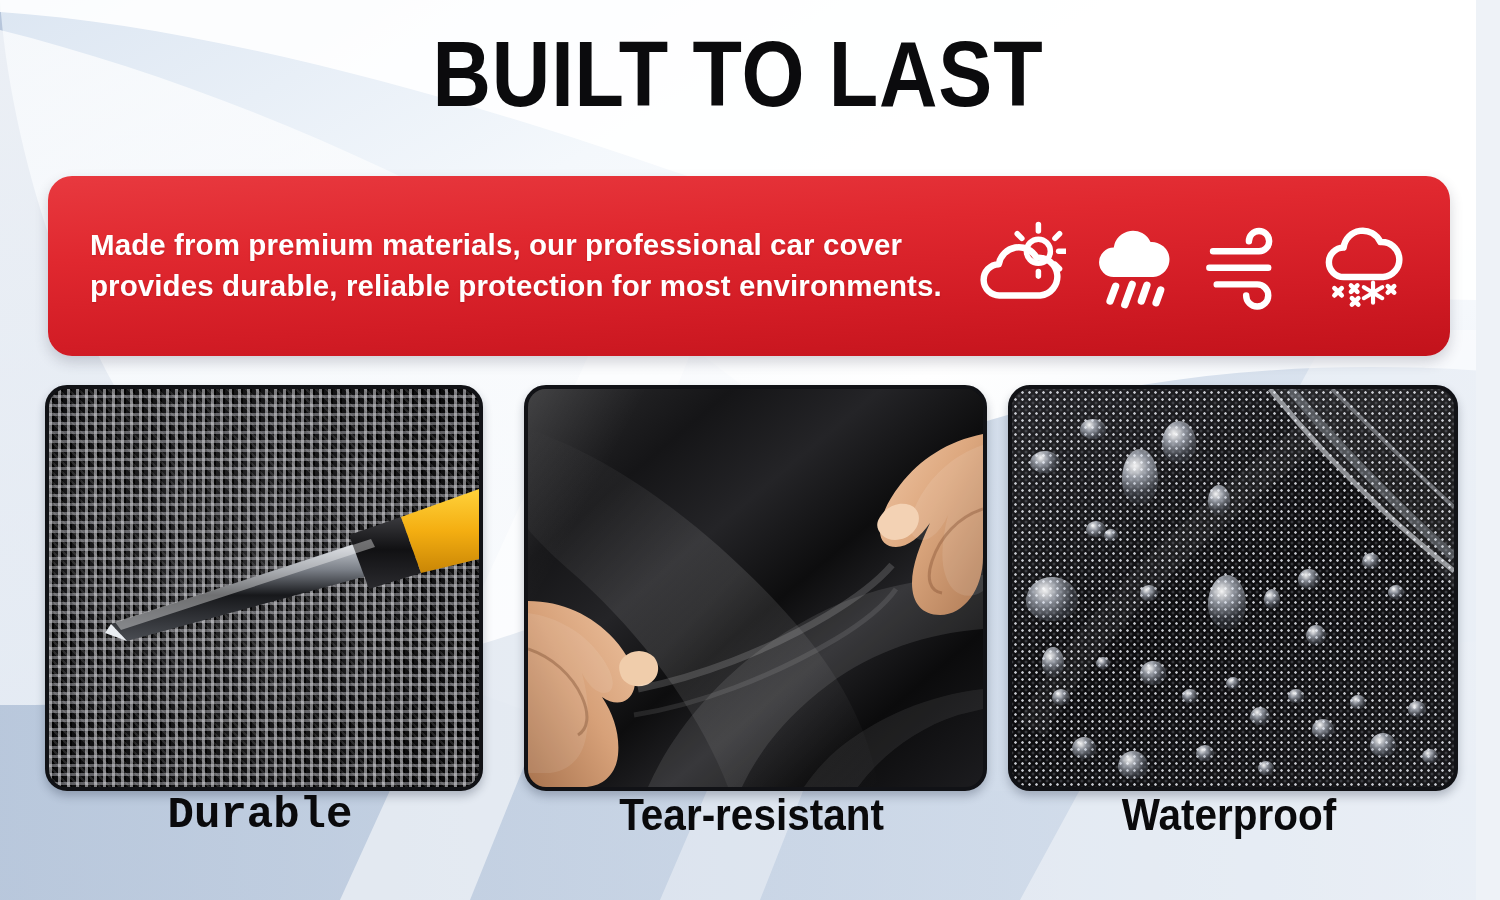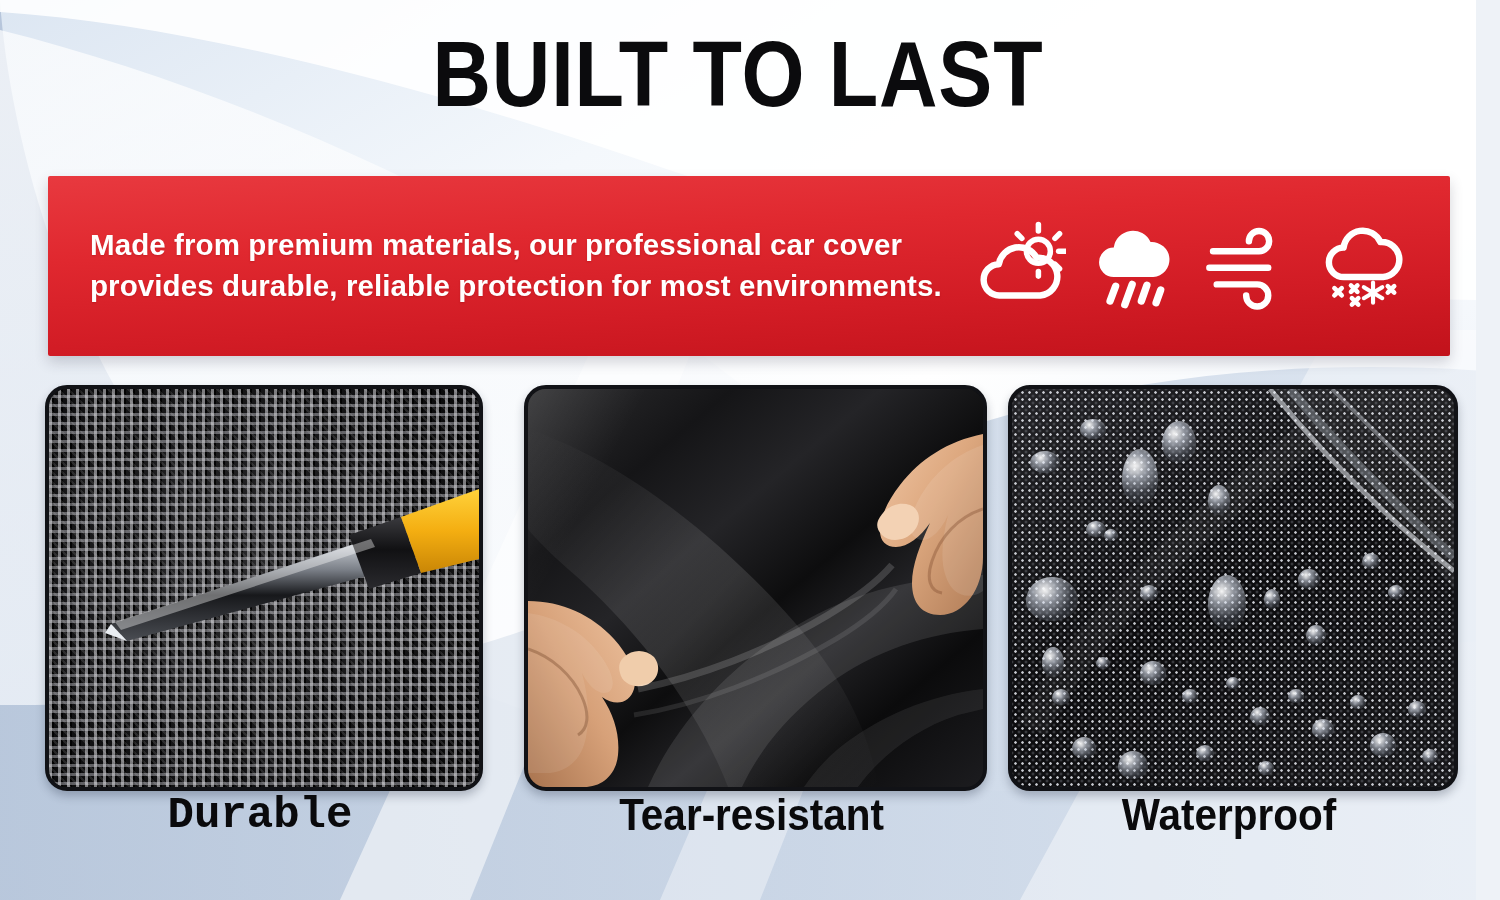--- a/index.html
+++ b/index.html
@@ -21,21 +21,21 @@
     font-family:"Liberation Sans", sans-serif;
     font-weight:bold;font-size:92px;line-height:1;
     letter-spacing:1px;color:#0b0b0d;
     transform:scaleX(.88);transform-origin:50% 50%;
     white-space:nowrap;
   }
 
   
   .banner{
     position:absolute;left:48px;top:176px;width:1402px;height:180px;
-    border-radius:2px;
+    border-radius:24px;
     background:linear-gradient(177deg,#e8393f 0%,#e0282f 34%,#d21c25 68%,#c2121b 100%);
     box-shadow:0 6px 14px rgba(40,40,60,.20);
     display:flex;align-items:center;
   }
   .banner-text{
     color:#ffffff;font-weight:bold;font-size:29.5px;line-height:1.38;
     padding-left:42px;width:900px;letter-spacing:.1px;
     text-shadow:0 1px 2px rgba(120,0,0,.25);
   }
   .banner-icons{

